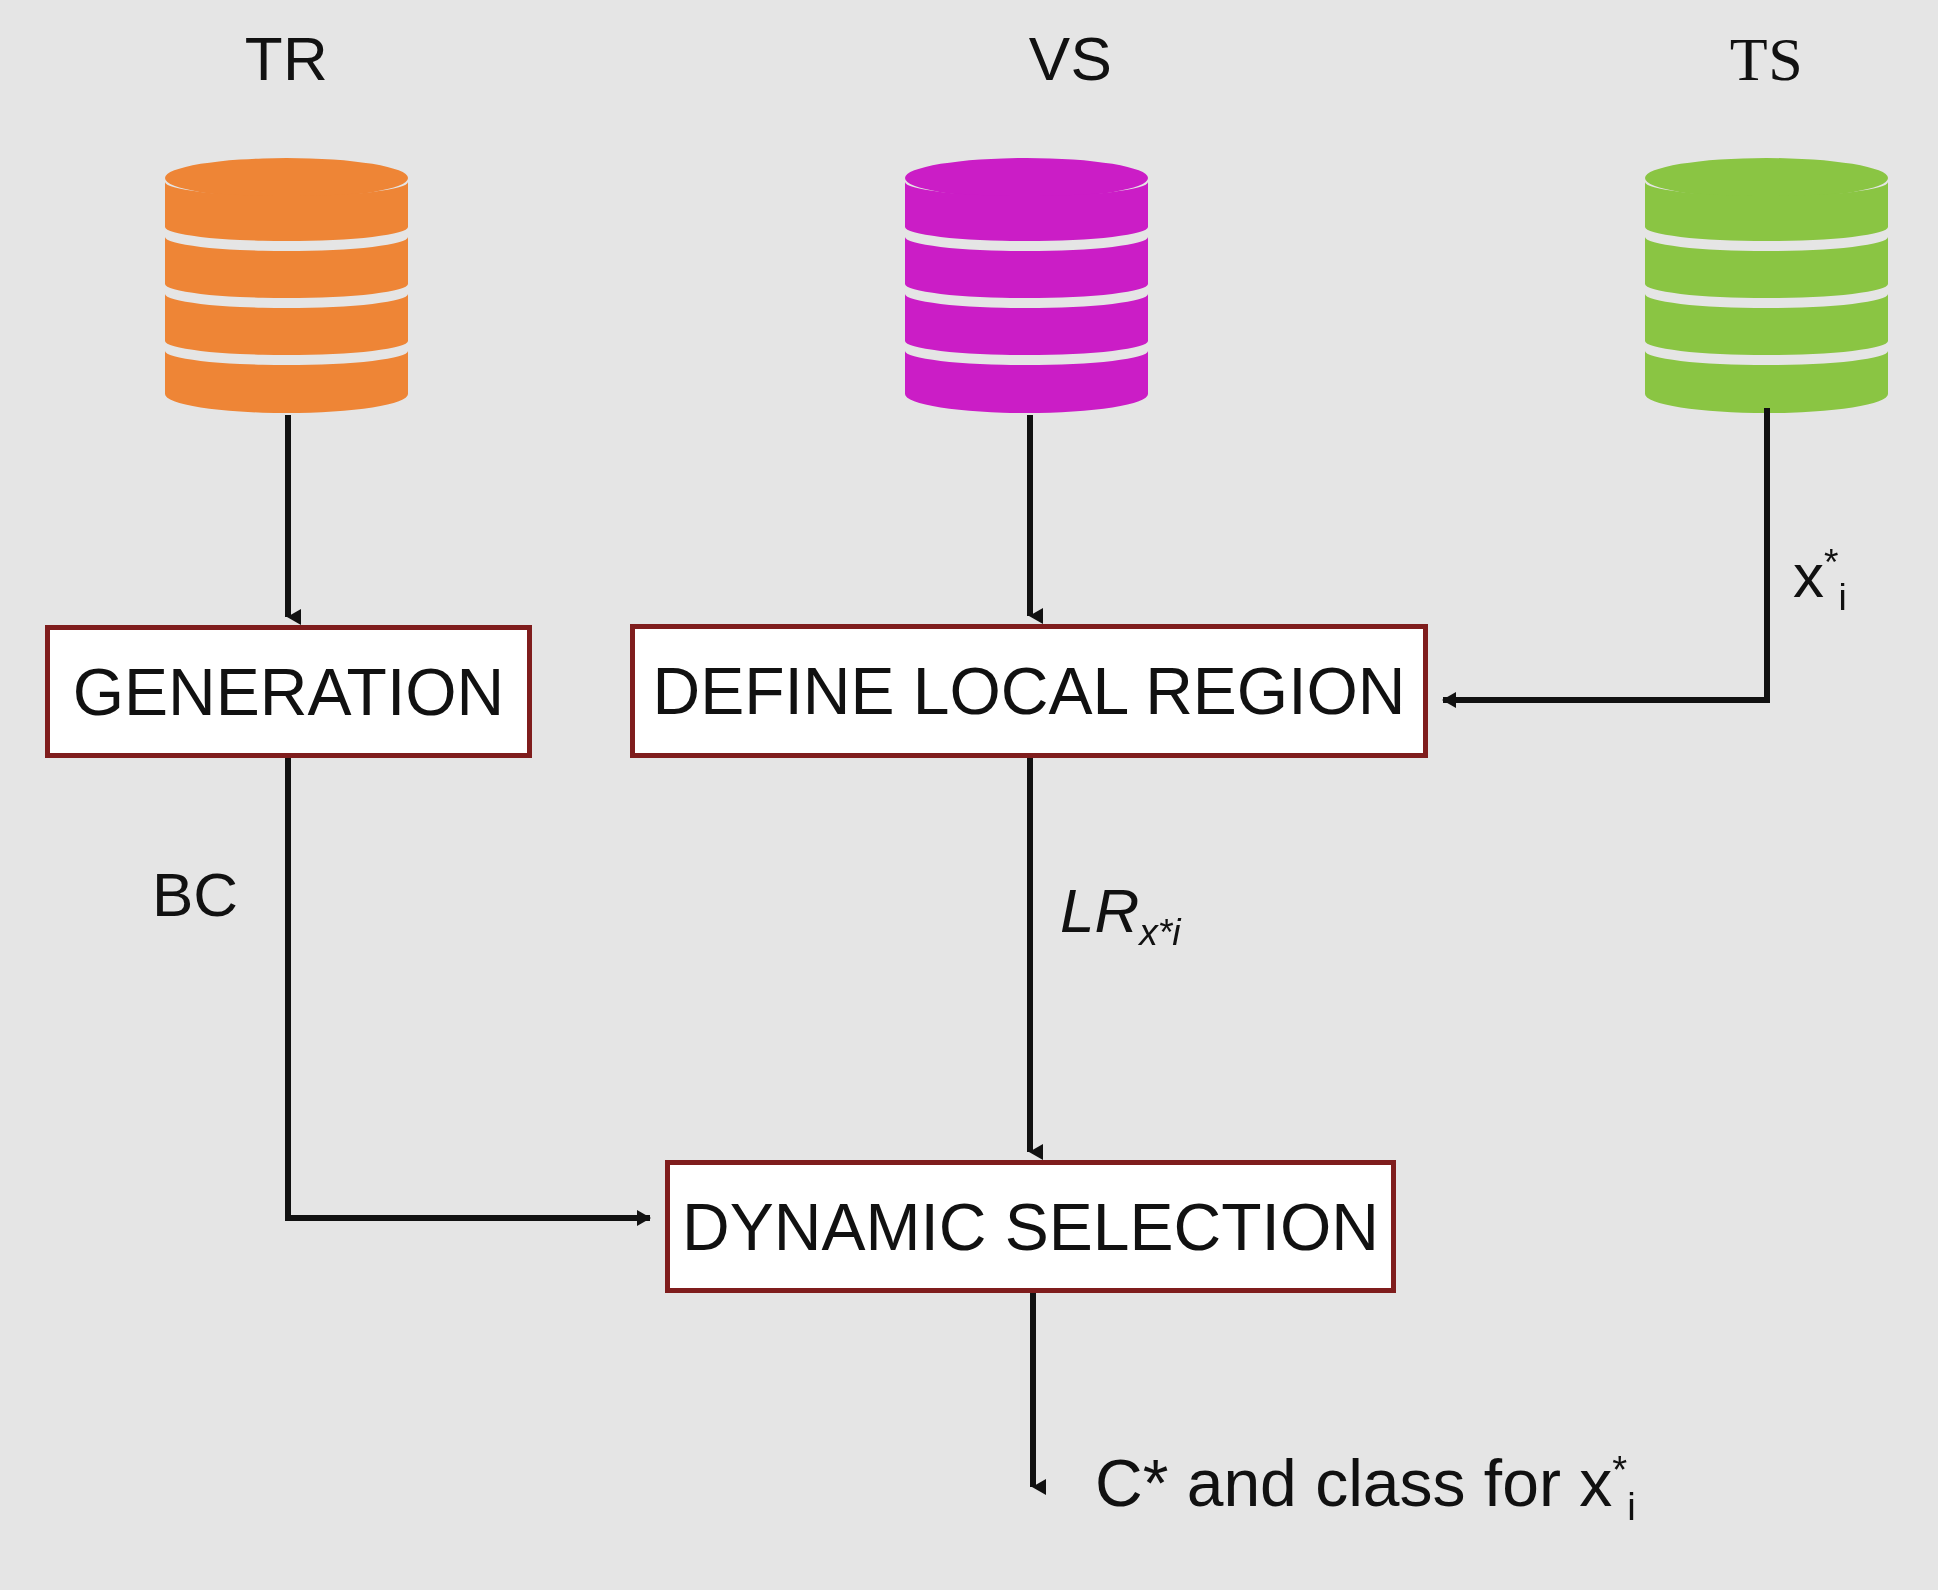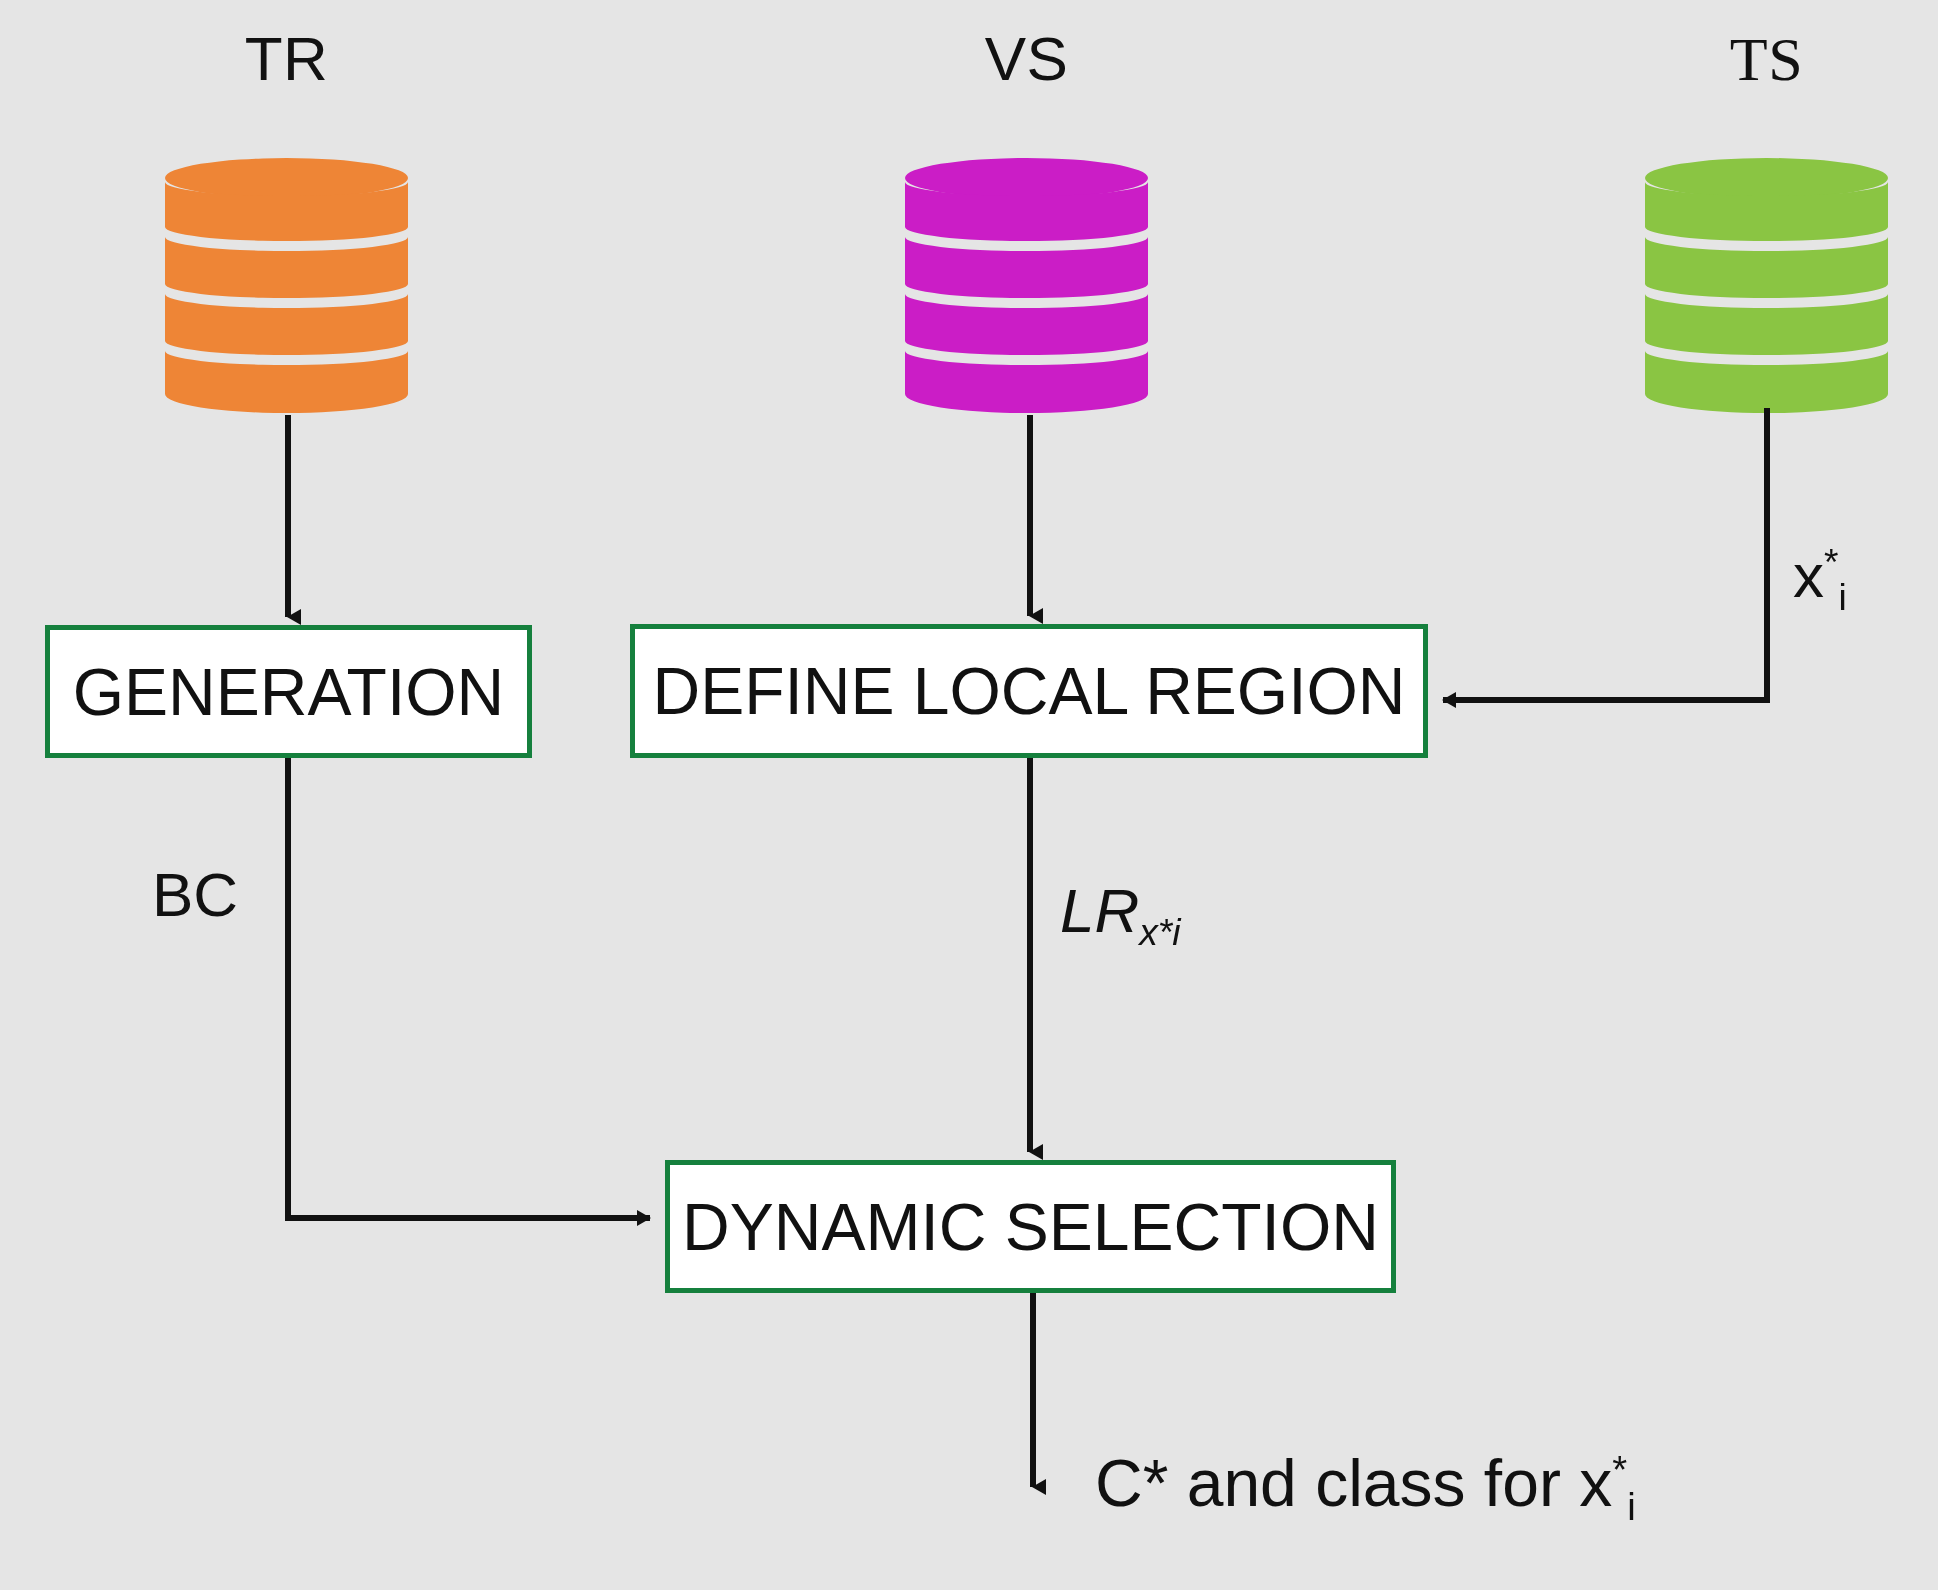--- a/index.html
+++ b/index.html
@@ -24,21 +24,21 @@
     letter-spacing: 0.5px;
     text-align: center;
     line-height: 1;
     font-weight: 400;
   }
   .cylinder {
     position: absolute;
   }
   .proc-box {
     position: absolute;
-    border: 5px solid #15803d;
+    border: 5px solid #7f1d1d;
     background: #ffffff;
     box-sizing: border-box;
     display: flex;
     align-items: center;
     justify-content: center;
   }
   .proc-box span {
     font-size: 66px;
     color: #111111;
     letter-spacing: 0px;
@@ -87,21 +87,21 @@
     height: 1590px;
     pointer-events: none;
   }
 </style>
 </head>
 <body>
 
 <div id="canvas">
 
   <div class="db-label" style="left:165px; top:28px; width:243px;">TR</div>
-  <div class="db-label" style="left:905px; top:28px; width:243px;">VS</div>
+  <div class="db-label" style="left:949px; top:28px; width:243px;">VS</div>
   <div class="db-label" style="left:1645px; top:28px; width:243px;font-family:Liberation Serif, serif;">TS</div>
 
   <div class="cylinder" style="left:165px; top:158px; width:243px; height:255px;">
     <svg width="243" height="255" viewBox="0 0 243 255">
       <g fill="#EE8536">
         <path d="M0,20 a121.5,20 0 0,1 243,0 a121.5,20 0 0,1 -243,0 z"></path>
         <path d="M0,24 a121.5,14 0 0,0 243,0 L243,69 a121.5,14 0 0,1 -243,0 z"></path>
         <path d="M0,79 a121.5,14 0 0,0 243,0 L243,126 a121.5,14 0 0,1 -243,0 z"></path>
         <path d="M0,136 a121.5,14 0 0,0 243,0 L243,183 a121.5,14 0 0,1 -243,0 z"></path>
         <path d="M0,193 a121.5,14 0 0,0 243,0 L243,236 a121.5,19 0 0,1 -243,0 z"></path>

